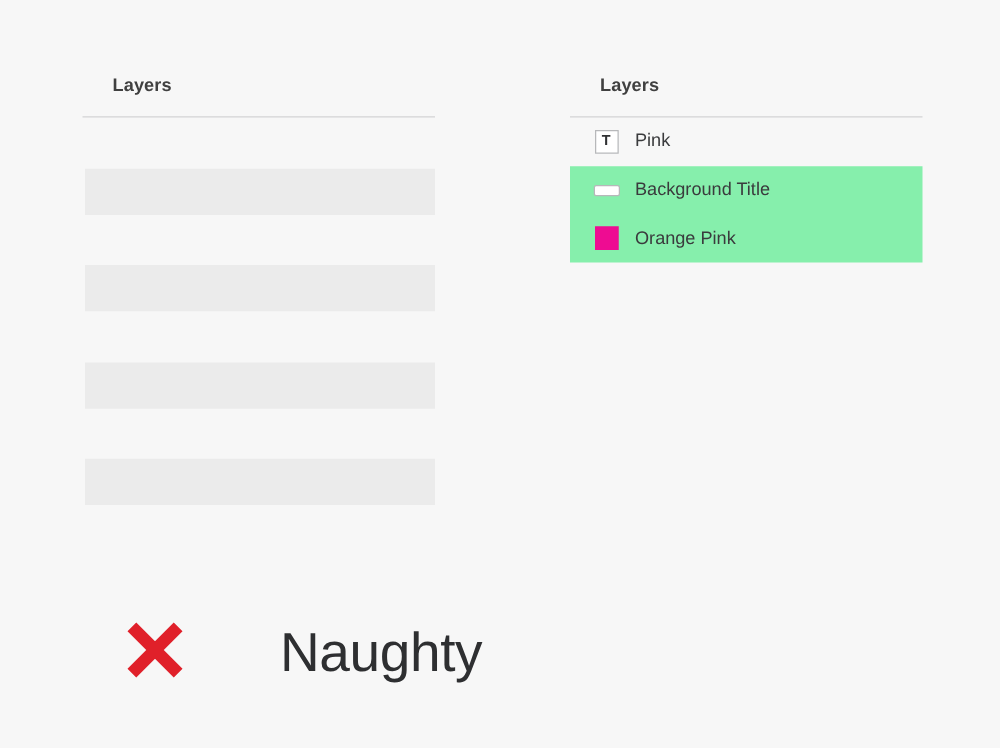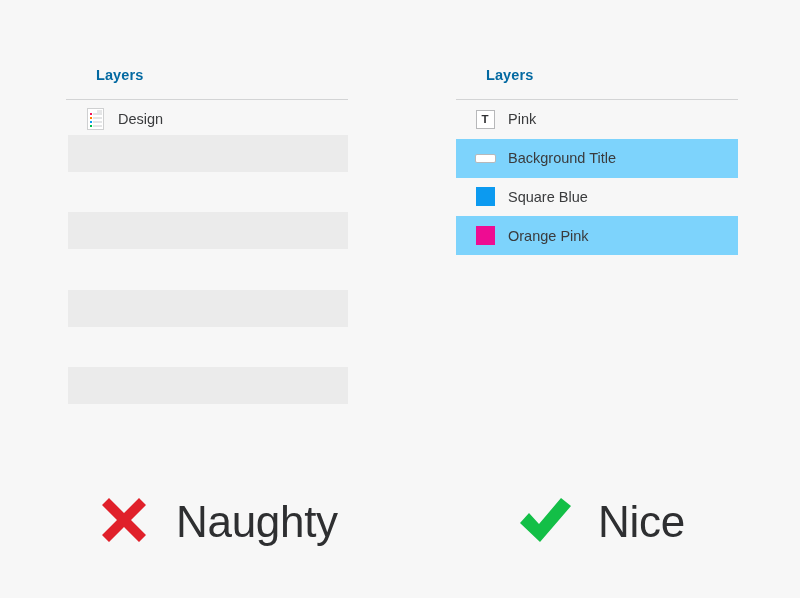--- a/index.html
+++ b/index.html
@@ -25,24 +25,24 @@
   .panel {
     position: absolute;
     top: 58px;
   }
   .panel--left  { left: 66px;  width: 282px; }
   .panel--right { left: 456px; width: 282px; }
 
   .panel-title {
     font-size: 14.5px;
     font-weight: bold;
-    color: #0369a1;
+    color: #404040;
     letter-spacing: 0.1px;
     padding-left: 22px;
-    margin: 8px;
+    margin: 2px;
     line-height: 18px;
   }
 
   .panel-rule {
     margin-top: 15px;
     height: 1px;
     background: #d3d4d5;
     width: 100%;
   }
 
@@ -52,21 +52,21 @@
     margin: 0;
     padding: 0;
   }
   .layer-row {
     display: flex;
     align-items: center;
     height: 38.8px;
     padding-left: 18px;
     box-sizing: border-box;
   }
-  .layer-row.striped { background: #7dd3fc; }
+  .layer-row.striped { background: #86efac; }
 
   .layer-label {
     font-size: 14.5px;
     color: #3a3b3d;
     margin-left: 12px;
     line-height: 1;
     white-space: nowrap;
   }
 
   .layer-icon {
@@ -171,20 +171,21 @@
     width: 280px;
     height: 37px;
     background: #ebebeb;
   }
 
   
   .verdict {
     position: absolute;
     display: flex;
     align-items: center;
+    gap: 48px;
   }
   .verdict--naughty { left: 96px;  top: 492px; }
   .verdict--nice    { left: 516px; top: 492px; }
 
   .verdict-label {
     font-size: 44px;
     color: #2e2f31;
     line-height: 1;
     margin-left: 24px;
     letter-spacing: -0.3px;
@@ -195,46 +196,20 @@
 </style>
 </head>
 <body>
 
 <div class="stage">
 
   <div class="panel panel--left">
     <div class="panel-title">Layers</div>
     <div class="panel-rule"></div>
 
-    <ul class="layer-list">
-      <li class="layer-row">
-        <span class="layer-icon">
-          <span class="ic-doc">
-            <span class="doc-corner"></span>
-            <span class="doc-line" style="top:4px;">
-                <i style="background:#f0145a;"></i>
-                <u></u>
-              </span>
-            <span class="doc-line" style="top:8px;">
-                <i style="background:#ff7a00;"></i>
-                <u></u>
-              </span>
-            <span class="doc-line" style="top:12px;">
-                <i style="background:#0c9af0;"></i>
-                <u></u>
-              </span>
-            <span class="doc-line" style="top:16px;">
-                <i style="background:#00bd4c;"></i>
-                <u></u>
-              </span>
-          </span>
-        </span>
-        <span class="layer-label">Design</span>
-      </li>
-    </ul>
   </div>
 
   <div class="ph-bar" style="top:135px;"></div>
   <div class="ph-bar" style="top:212px;"></div>
   <div class="ph-bar" style="top:290px;"></div>
   <div class="ph-bar" style="top:367px;"></div>
 
   <div class="panel panel--right">
     <div class="panel-title">Layers</div>
     <div class="panel-rule"></div>
@@ -248,26 +223,20 @@
         <span class="layer-label">Pink</span>
       </li>
 
       <li class="layer-row striped">
         <span class="layer-icon">
           <span class="ic-pill"></span>
         </span>
         <span class="layer-label">Background Title</span>
       </li>
 
-      <li class="layer-row">
-        <span class="layer-icon">
-          <span class="ic-swatch" style="background:#0c9af0;"></span>
-        </span>
-        <span class="layer-label">Square Blue</span>
-      </li>
 
 
 
       <li class="layer-row striped">
         <span class="layer-icon">
           <span class="ic-swatch" style="background:#ee0c92;"></span>
         </span>
         <span class="layer-label">Orange Pink</span>
       </li>
 
@@ -278,22 +247,14 @@
 
   <div class="verdict verdict--naughty">
     <span class="verdict-icon">
       <svg width="56" height="56" viewBox="0 0 56 56" aria-hidden="true">
         <path d="M13 6 L28 21 L43 6 L50 13 L35 28 L50 43 L43 50 L28 35 L13 50 L6 43 L21 28 L6 13 Z" fill="#e0202a"></path>
       </svg>
     </span>
     <span class="verdict-label">Naughty</span>
   </div>
 
-  <div class="verdict verdict--nice">
-    <span class="verdict-icon">
-      <svg width="58" height="56" viewBox="0 0 58 56" aria-hidden="true">
-        <path d="M4 31 L13 21 L23 32 L45 6 L55 14 L24 50 Z" fill="#13bf47"></path>
-      </svg>
-    </span>
-    <span class="verdict-label">Nice</span>
-  </div>
 
 </div>
 
 </body></html>

